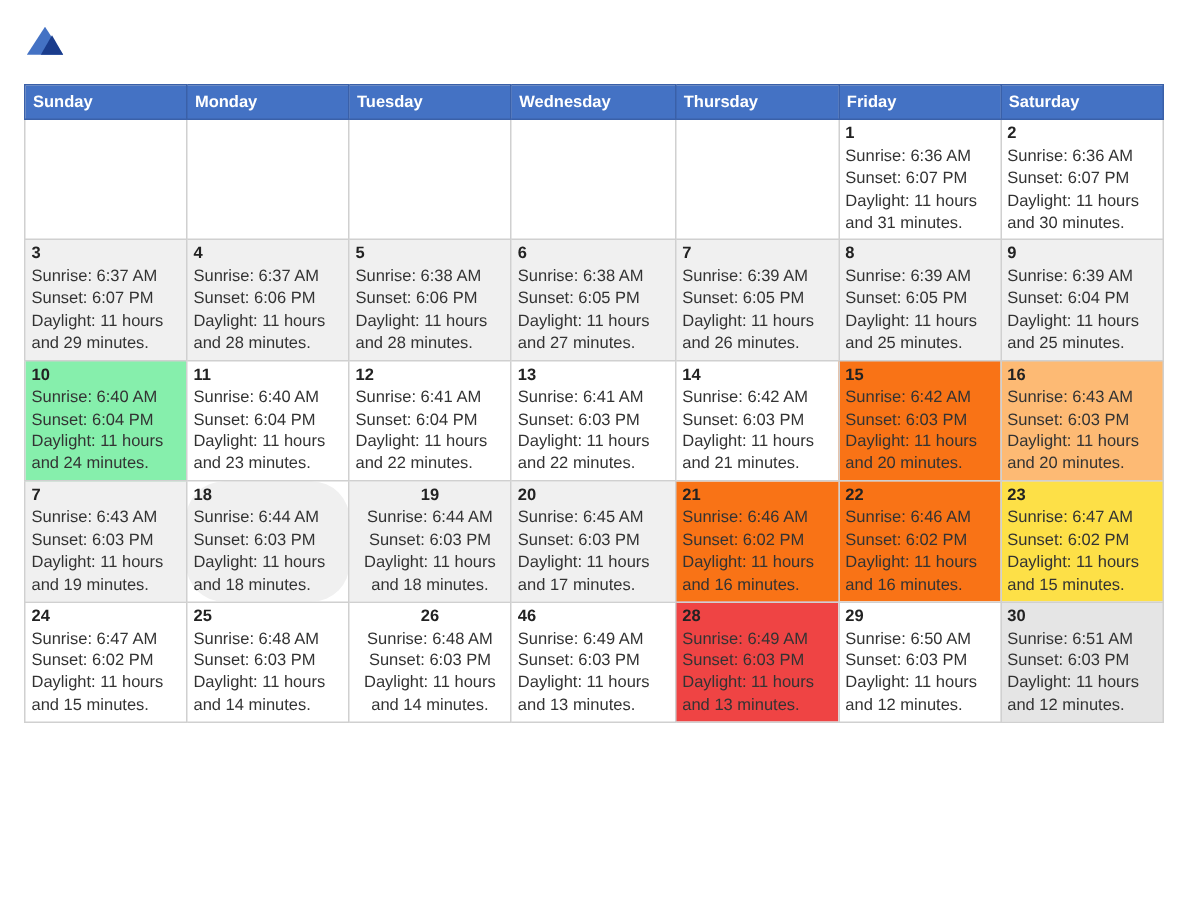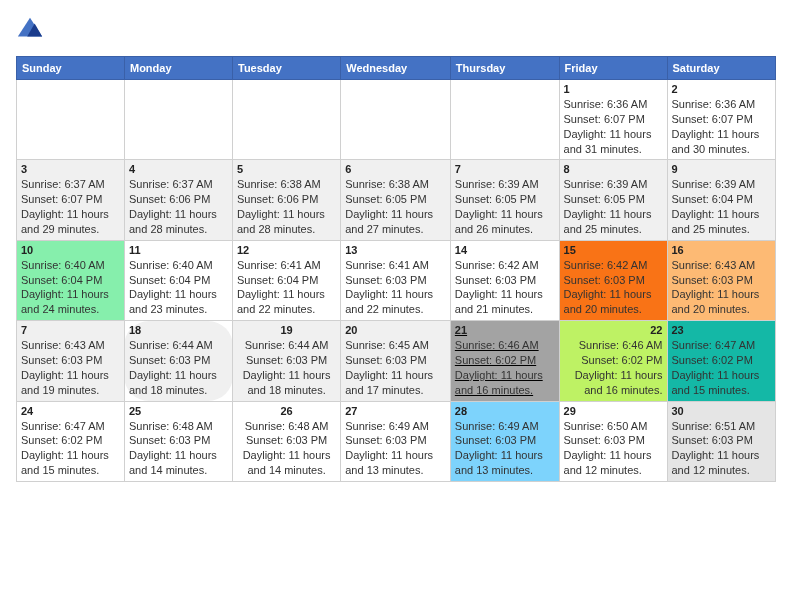--- a/index.html
+++ b/index.html
@@ -221,51 +221,51 @@
             <div class="day-info">Sunrise: 6:44 AM<br>Sunset: 6:03 PM<br>Daylight: 11 hours and 18 minutes.</div>
           </td>
           <td style="background: rgb(240, 240, 240); text-align: center;">
             <div class="day-number">19</div>
             <div class="day-info">Sunrise: 6:44 AM<br>Sunset: 6:03 PM<br>Daylight: 11 hours and 18 minutes.</div>
           </td>
           <td style="background: rgb(240, 240, 240);">
             <div class="day-number">20</div>
             <div class="day-info">Sunrise: 6:45 AM<br>Sunset: 6:03 PM<br>Daylight: 11 hours and 17 minutes.</div>
           </td>
-          <td style="background: #a3a3a3; text-decoration: underline;">
+          <td style="background: #f97316;">
             <div class="day-number">21</div>
             <div class="day-info">Sunrise: 6:46 AM<br>Sunset: 6:02 PM<br>Daylight: 11 hours and 16 minutes.</div>
           </td>
-          <td style="background: #bef264; text-align: right;">
+          <td style="background: #f97316;">
             <div class="day-number">22</div>
             <div class="day-info">Sunrise: 6:46 AM<br>Sunset: 6:02 PM<br>Daylight: 11 hours and 16 minutes.</div>
           </td>
-          <td style="background: #14b8a6; margin-top: 45px;">
+          <td style="background: #fde047; margin-top: 45px;">
             <div class="day-number">23</div>
             <div class="day-info">Sunrise: 6:47 AM<br>Sunset: 6:02 PM<br>Daylight: 11 hours and 15 minutes.</div>
           </td>
         </tr>
         <tr class="row-odd">
           <td style="background: rgb(255, 255, 255);">
             <div class="day-number">24</div>
             <div class="day-info">Sunrise: 6:47 AM<br>Sunset: 6:02 PM<br>Daylight: 11 hours and 15 minutes.</div>
           </td>
           <td style="background: rgb(255, 255, 255);">
             <div class="day-number">25</div>
             <div class="day-info">Sunrise: 6:48 AM<br>Sunset: 6:03 PM<br>Daylight: 11 hours and 14 minutes.</div>
           </td>
           <td style="background: rgb(255, 255, 255); text-align: center;">
             <div class="day-number">26</div>
             <div class="day-info">Sunrise: 6:48 AM<br>Sunset: 6:03 PM<br>Daylight: 11 hours and 14 minutes.</div>
           </td>
           <td style="background: rgb(255, 255, 255);">
-            <div class="day-number">27</div>
+            <div class="day-number">46</div>
             <div class="day-info">Sunrise: 6:49 AM<br>Sunset: 6:03 PM<br>Daylight: 11 hours and 13 minutes.</div>
           </td>
-          <td style="background: #7dd3fc;">
+          <td style="background: #ef4444;">
             <div class="day-number">28</div>
             <div class="day-info">Sunrise: 6:49 AM<br>Sunset: 6:03 PM<br>Daylight: 11 hours and 13 minutes.</div>
           </td>
           <td style="background: rgb(255, 255, 255);">
             <div class="day-number">29</div>
             <div class="day-info">Sunrise: 6:50 AM<br>Sunset: 6:03 PM<br>Daylight: 11 hours and 12 minutes.</div>
           </td>
           <td style="background: #e5e5e5;">
             <div class="day-number">30</div>
             <div class="day-info">Sunrise: 6:51 AM<br>Sunset: 6:03 PM<br>Daylight: 11 hours and 12 minutes.</div>

